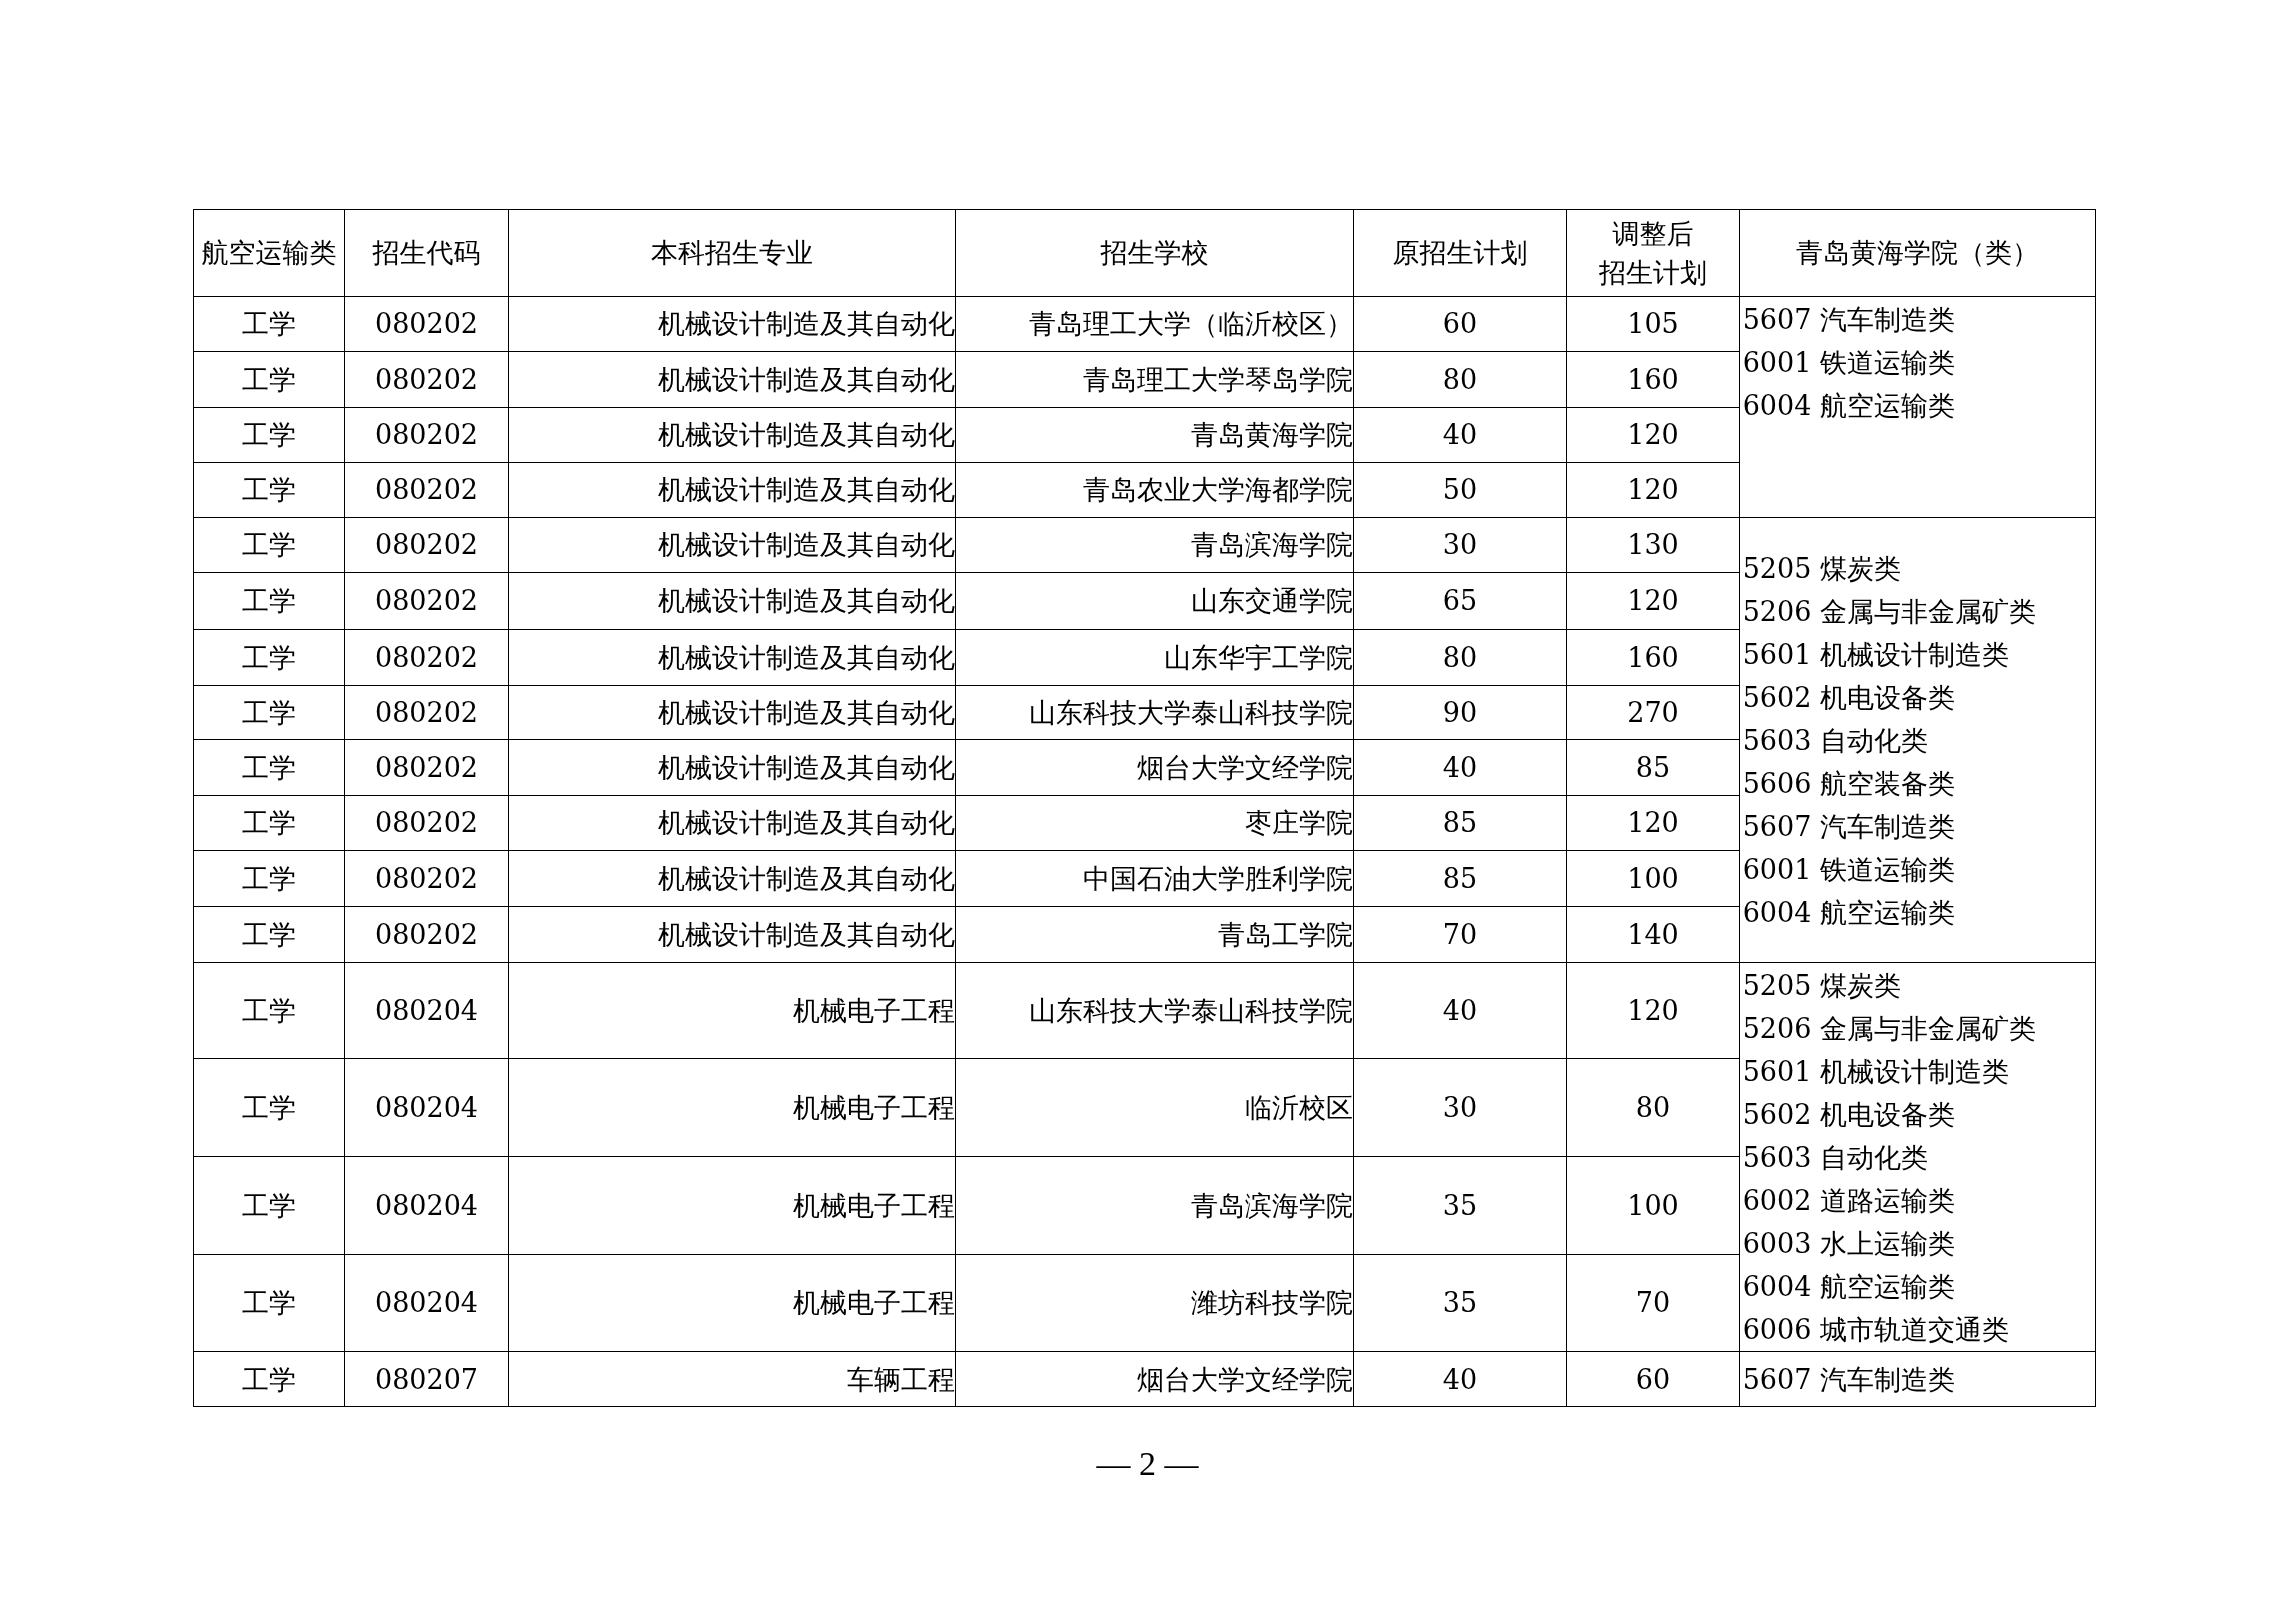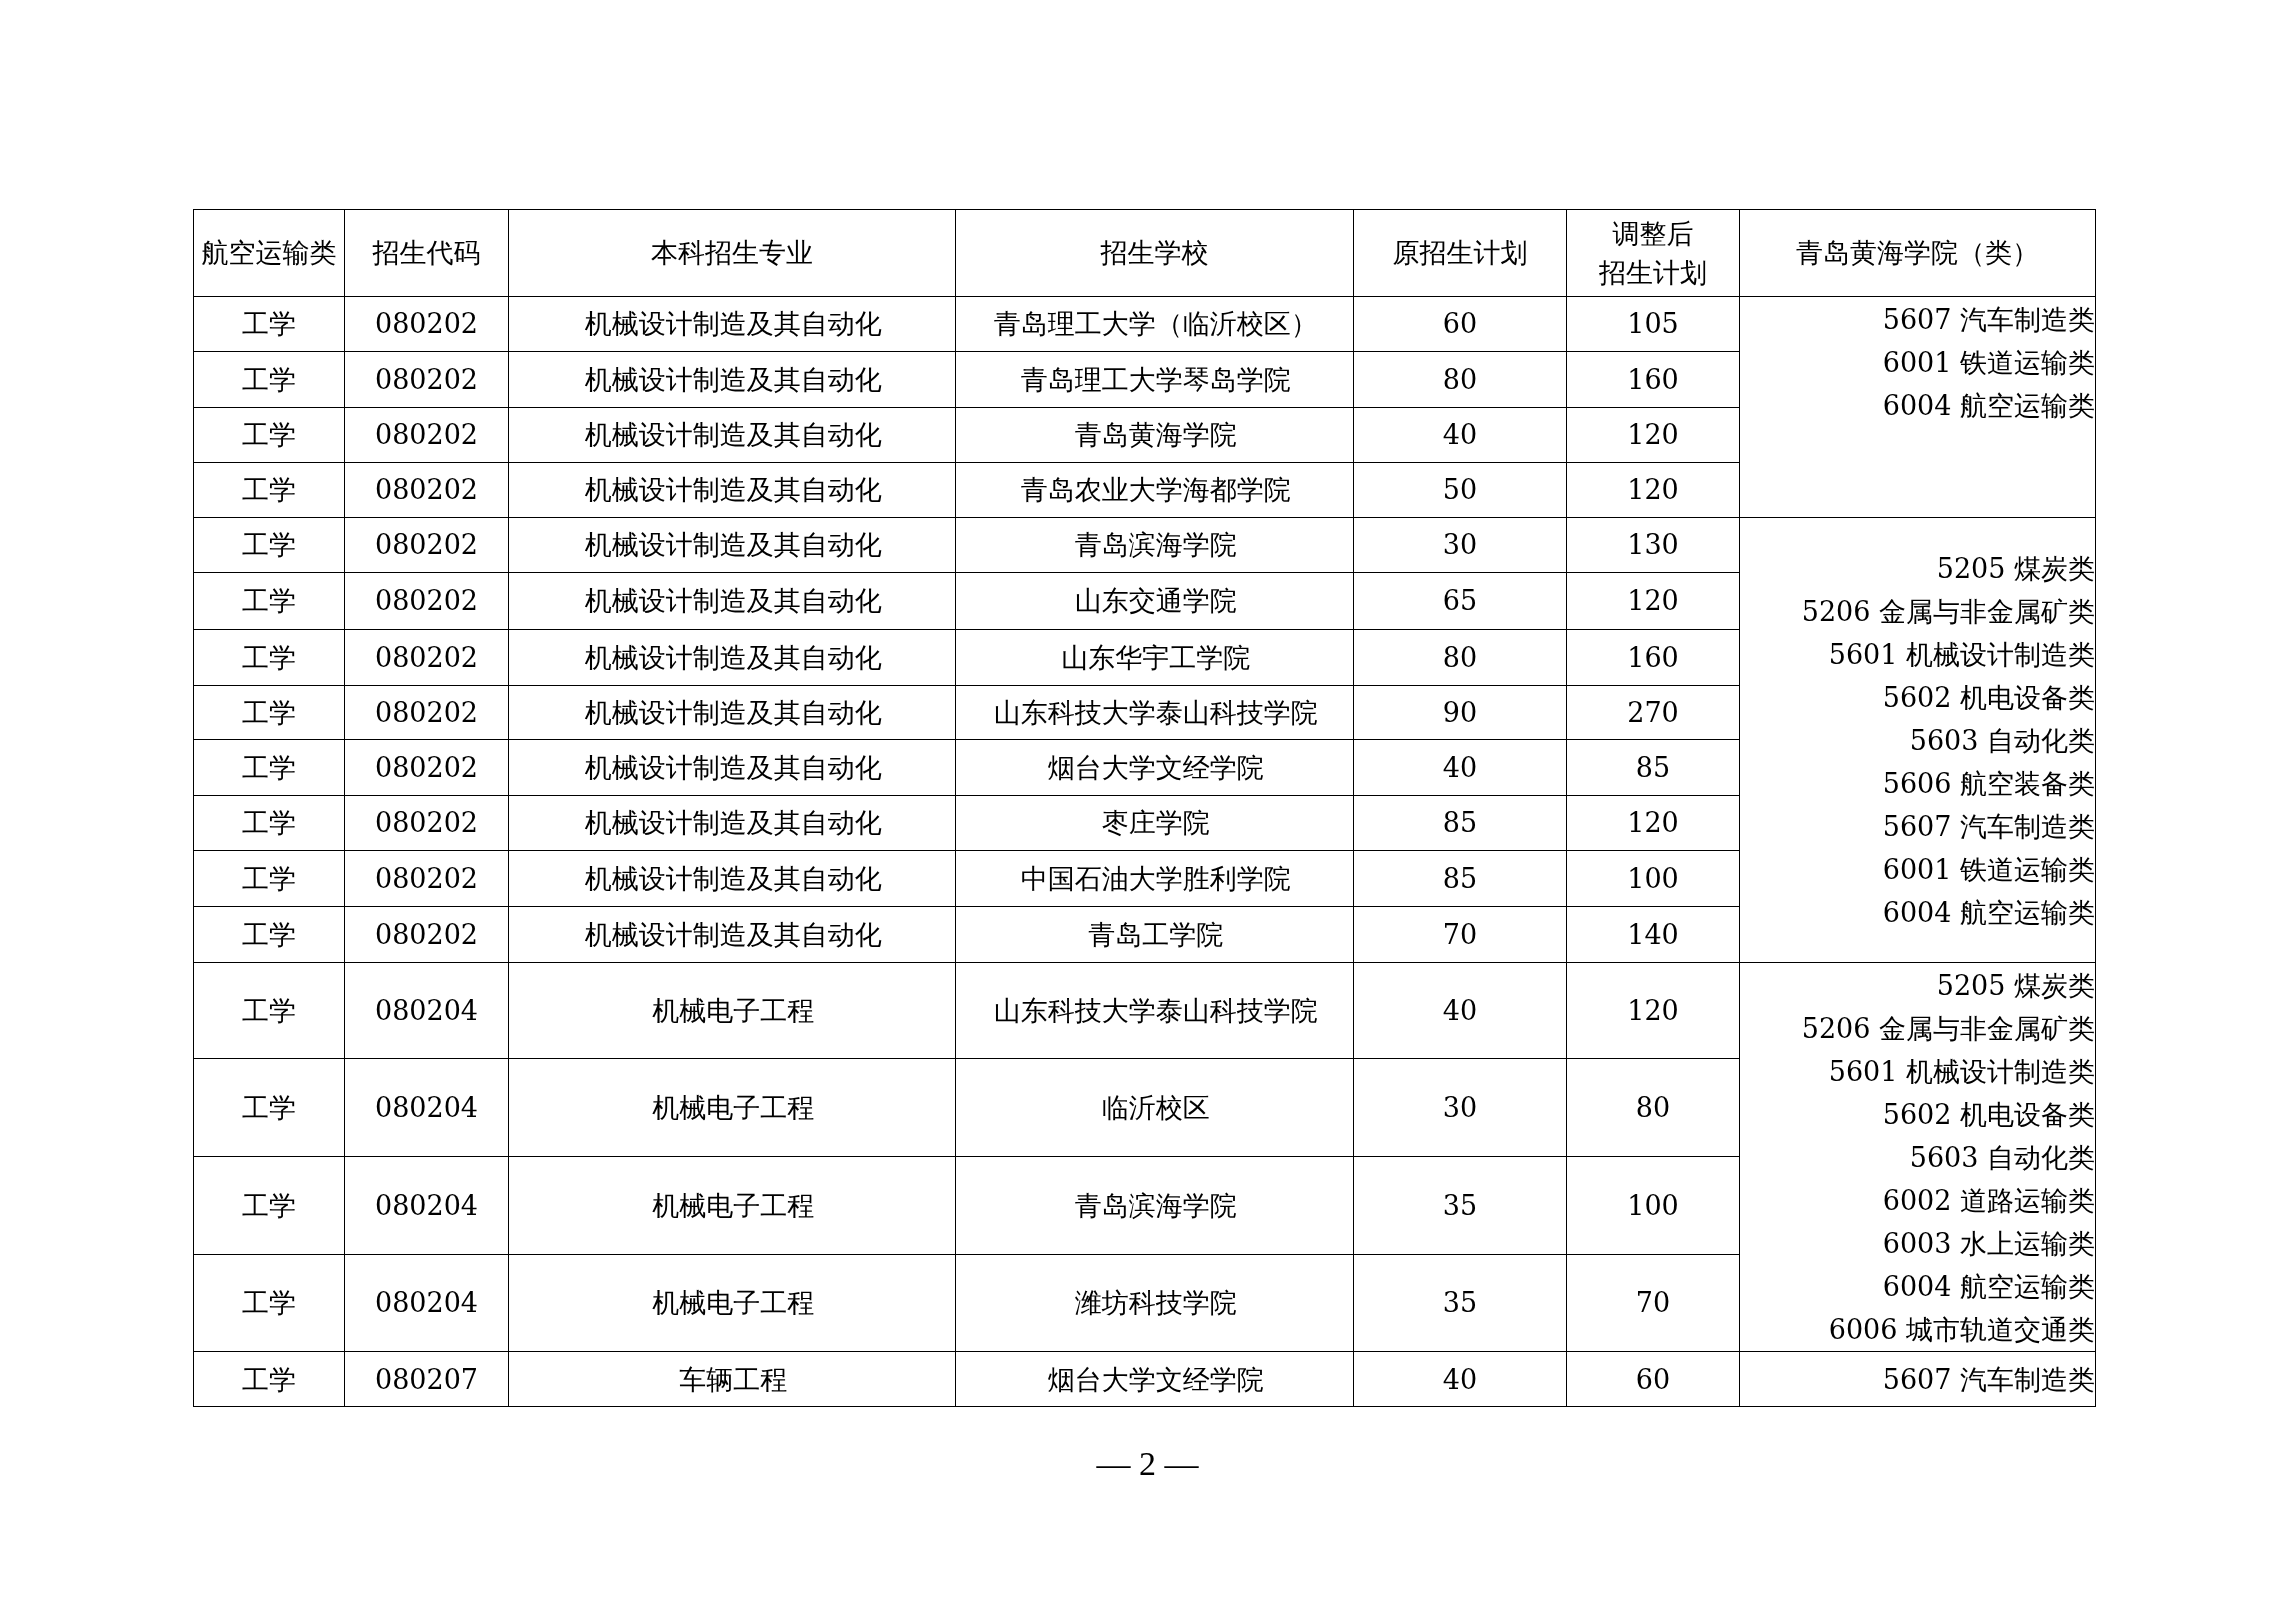--- a/index.html
+++ b/index.html
@@ -4,22 +4,22 @@
 <style>
   html, body { margin:0; padding:0; background:#ffffff; }
   body { width:2295px; height:1622px; position:relative; overflow:hidden;
          font-family:"DejaVu Serif","Liberation Serif",serif; color:#000; }
   #table { position:absolute; left:193px; top:209px; width:1902px;
            border-collapse:collapse; table-layout:fixed; }
   #table td, #table th { border:1.7px solid #000; padding:0; font-weight:normal;
            font-size:27px; line-height:1.1; }
   #table th { font-family:"DejaVu Sans","Liberation Sans",sans-serif; font-size:27px; text-align:center; vertical-align:middle; }
   .c { text-align:center; vertical-align:middle; }
-  .l { text-align:center; vertical-align:middle; padding-left:2.7px !important; }
-  .rel { vertical-align:top; text-align:right; padding-left:2.7px !important; font-size:27px; }
+  .l { text-align:right; vertical-align:middle; padding-left:2.7px !important; }
+  .rel { vertical-align:top; text-align:left; padding-left:2.7px !important; font-size:27px; }
   .rel div { line-height:43px; white-space:nowrap; }
   .rel-top { padding-top:1.4px !important; }
   .rel-mid { vertical-align:middle !important; }
   .two-line { line-height:1.45 !important; }
   #page-number { position:absolute; left:0; width:2295px; top:1445px; text-align:center;
            font-size:34px; font-family:"Liberation Serif","DejaVu Serif",serif; }
 </style>
 </head>
 <body>
 

